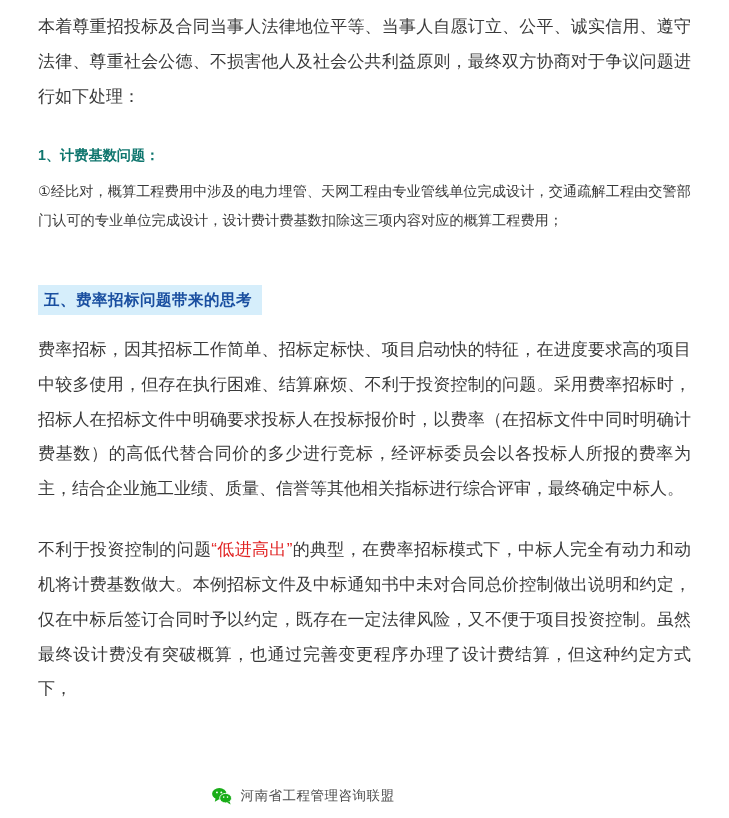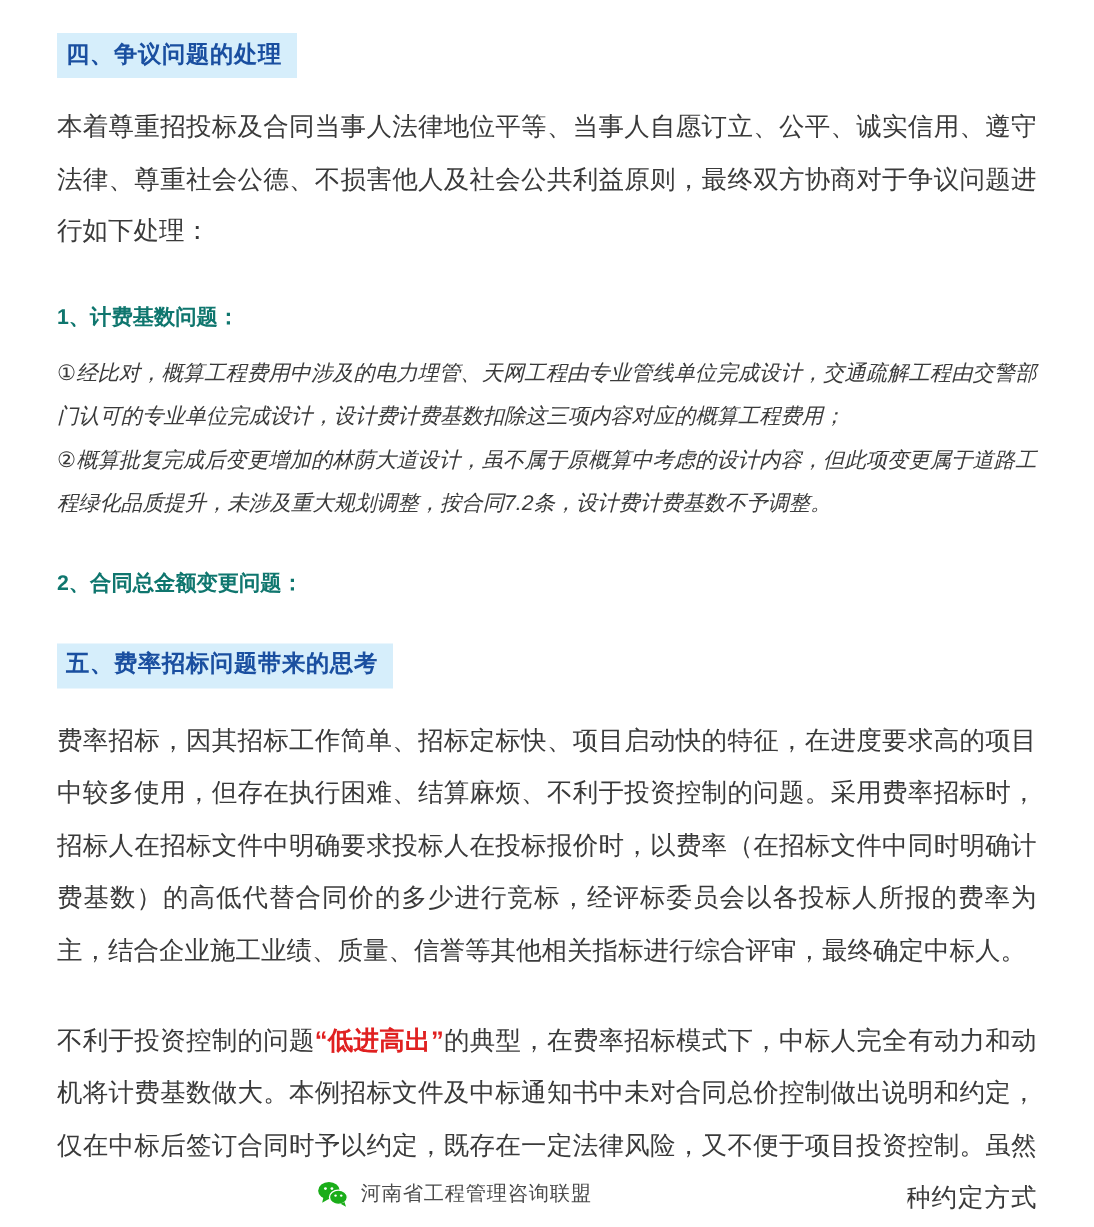--- a/index.html
+++ b/index.html
@@ -33,52 +33,50 @@
     margin: 4px 0 0 0;
     line-height: 1.4;
   }
   .heading-wrap {
     margin-top: 8px;
     margin-bottom: 16px;
   }
   .heading-wrap.second {
     margin-top: 22px;
     margin-bottom: 18px;
-    font-family: Liberation Mono, monospace;
   }
   p.body {
     font-size: 17px;
     line-height: 2.05;
     color: #3a3a3a;
     margin: 0 0 16px 0;
     text-align: justify;
     text-justify: inter-ideograph;
   }
   .sub-heading {
     font-size: 14.2px;
     font-weight: bold;
     color: #0f766e;
     margin: 0 0 8px 0;
     line-height: 2.0;
   }
   .indent-block {
     margin: 0 0 14px 0;
-    font-style: italic;
   }
   .indent-block p {
     margin: 0;
     font-size: 14.2px;
     line-height: 2.05;
     color: #3a3a3a;
     text-align: justify;
     text-justify: inter-ideograph;
   }
   .hl-red {
     color: #e02020;
-    font-weight: bold;
+    font-weight: normal;
   }
   .footer {
     position: absolute;
     left: 0;
     bottom: 0;
     width: 605px;
     height: 44px;
     background: #ffffff;
     display: flex;
     align-items: center;
@@ -101,37 +99,32 @@
     color: #4a4a4a;
     letter-spacing: 0.5px;
   }
   .spacer-lg { height: 10px; }
 </style>
 </head>
 <body>
 
 <div class="page">
 
-  <div class="heading-wrap">
-    <span class="section-heading">四、争议问题的处理</span>
-  </div>
 
   <p class="body">本着尊重招投标及合同当事人法律地位平等、当事人自愿订立、公平、诚实信用、遵守法律、尊重社会公德、不损害他人及社会公共利益原则，最终双方协商对于争议问题进行如下处理：</p>
 
   <div class="spacer-lg"></div>
 
   <div class="sub-heading">1、计费基数问题：</div>
   <div class="indent-block">
     <p>①经比对，概算工程费用中涉及的电力埋管、天网工程由专业管线单位完成设计，交通疏解工程由交警部门认可的专业单位完成设计，设计费计费基数扣除这三项内容对应的概算工程费用；</p>
-    <p>②概算批复完成后变更增加的林荫大道设计，虽不属于原概算中考虑的设计内容，但此项变更属于道路工程绿化品质提升，未涉及重大规划调整，按合同7.2条，设计费计费基数不予调整。</p>
   </div>
 
   <div class="spacer-lg"></div>
 
-  <div class="sub-heading">2、合同总金额变更问题：</div>
 
   <div class="heading-wrap second">
     <span class="section-heading">五、费率招标问题带来的思考</span>
   </div>
 
   <p class="body">费率招标，因其招标工作简单、招标定标快、项目启动快的特征，在进度要求高的项目中较多使用，但存在执行困难、结算麻烦、不利于投资控制的问题。采用费率招标时，招标人在招标文件中明确要求投标人在投标报价时，以费率（在招标文件中同时明确计费基数）的高低代替合同价的多少进行竞标，经评标委员会以各投标人所报的费率为主，结合企业施工业绩、质量、信誉等其他相关指标进行综合评审，最终确定中标人。</p>
 
   <div class="spacer-lg"></div>
 
   <p class="body"><span>不利于投资控制的问题</span><span class="hl-red">“低进高出”</span><span>的典型，在费率招标模式下，中标人完全有动力和动机将计费基数做大。本例招标文件及中标通知书中未对合同总价控制做出说明和约定，仅在中标后签订合同时予以约定，既存在一定法律风险，又不便于项目投资控制。虽然最终设计费没有突破概算，也通过完善变更程序办理了设计费结算，但这种约定方式下，</span></p>

